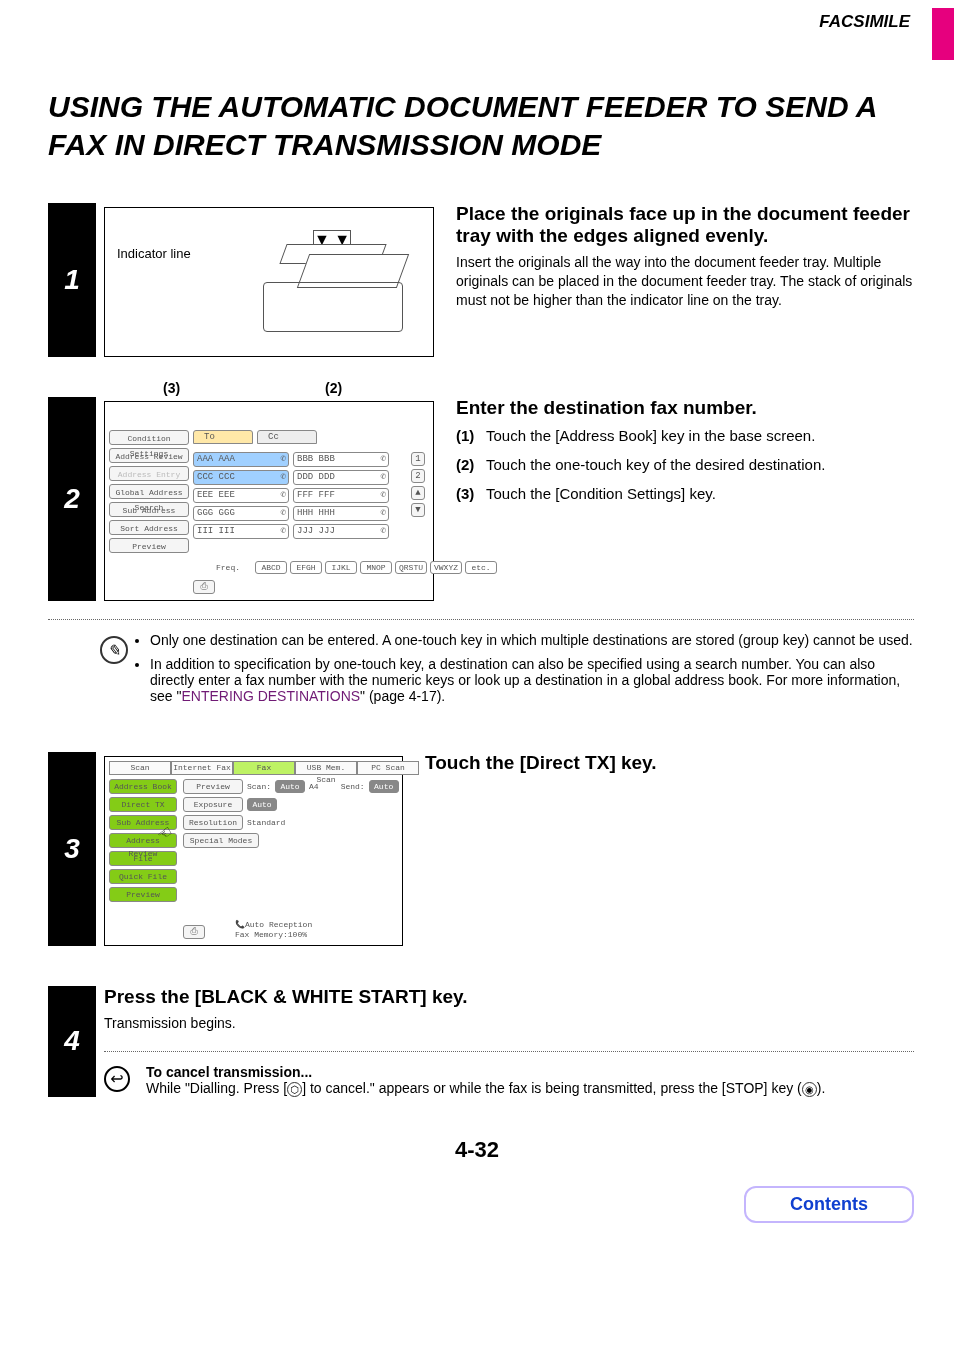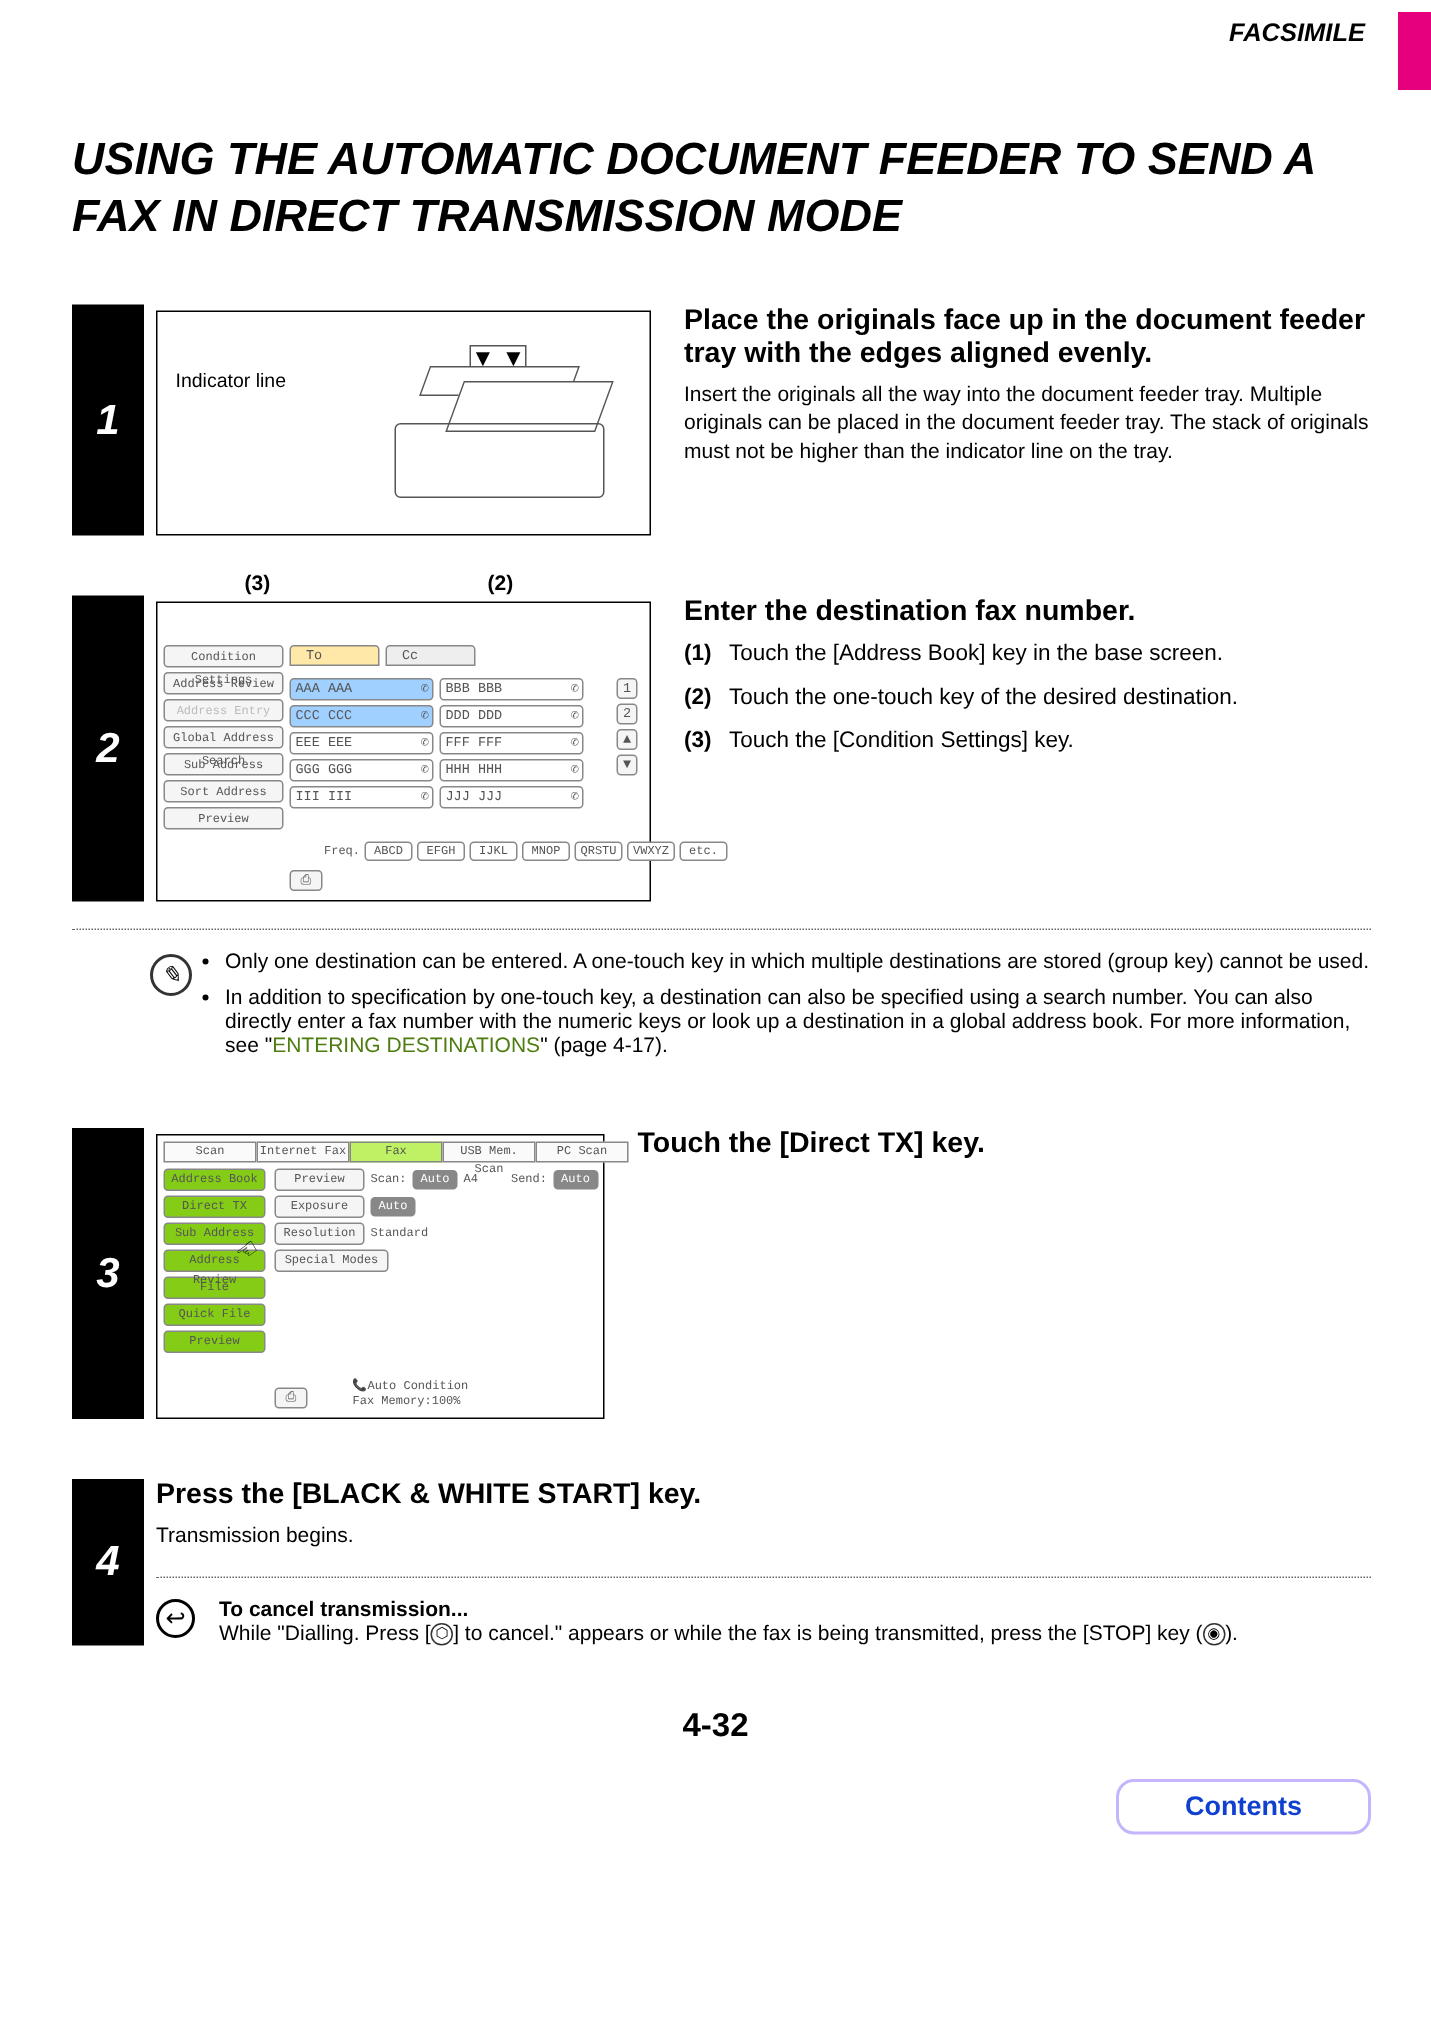--- a/index.html
+++ b/index.html
@@ -96,21 +96,21 @@
   .touch-grid { position:absolute; left:88px; top:50px; }
   .trow { display:flex; gap:4px; margin-bottom:3px; }
   .tk { border:1px solid #888; border-radius:3px; width:96px; height:15px; background:#fff; padding-left:3px; line-height:13px; }
   .tk.sel { background:#a0d0ff; }
   .tk .ic { float:right; font-size:9px; margin-right:2px; }
   .tabrow { position:absolute; left:88px; top:28px; display:flex; gap:4px; }
   .tabrow .tb { border:1px solid #888; border-radius:3px 3px 0 0; width:60px; height:14px; background:#ffe8a8; text-align:left; padding-left:10px; line-height:12px; font-size:9px; }
   .scrollcol { position:absolute; right:6px; top:50px; width:16px; }
   .scrollcol div { border:1px solid #888; width:14px; height:14px; margin-bottom:3px; text-align:center; line-height:12px; border-radius:3px; background:#f5f5f5; }
   .freq-row { position:absolute; left:88px; bottom:26px; display:flex; gap:3px; align-items:center; }
-  .freq-row span { font-size:8px; margin-right:0;padding-left:23px; }
+  .freq-row span { font-size:8px; margin-right:12px;padding-left:23px; }
   .freq-row .fk { border:1px solid #888; border-radius:3px; width:32px; height:13px; text-align:center; line-height:11px; font-size:8px; background:#fff; }
   .prev-btn { position:absolute; left:88px; bottom:6px; border:1px solid #888; border-radius:3px; width:22px; height:14px; text-align:center; line-height:12px; background:#f5f5f5;}
 
   .sub-list { font-size: 15px; margin: 8px 0 0 0; padding:0; }
   .sub-list li { margin-bottom: 12px; list-style:none; display:flex; }
   .sub-list .ln { width:30px; font-weight:bold; }
 
   .dotted-hr {
     border: none;
     border-top: 1px dotted #666;
@@ -128,21 +128,21 @@
     border-radius: 50%;
     width: 28px; height: 28px;
     display:flex; align-items:center; justify-content:center;
     font-style: italic;
     flex-shrink:0;
     margin-top:4px;
     font-size:16px;
   }
   .note-block ul { margin:0; padding-left: 4px; }
   .note-block li { margin-bottom:8px; }
-  .link { color: #4d7c0f; }
+  .link { color: #701a75; }
 
   
   .illus3 { width:299px; height:190px; font-family:"Courier New",monospace; font-size:9px; color:#555; margin-top:4px;}
   .toptabs { position:absolute; left:4px; top:4px; display:flex; }
   .toptabs .tt { border:1px solid #888; width:62px; height:14px; text-align:center; line-height:12px; font-size:8px; background:#fafafa;}
   .toptabs .tt.active { background:#bef264; }
   .left-col { position:absolute; left:4px; top:22px; width:68px; }
   .left-col .lb { border:1px solid #888; border-radius:3px; height:15px; margin-bottom:3px; font-size:8px; text-align:center; line-height:13px; background:#84cc16;}
   .settings-col { position:absolute; left:78px; top:22px; }
   .srow { display:flex; gap:4px; margin-bottom:3px; align-items:center;}
@@ -355,21 +355,21 @@
           </div>
           <div class="srow">
             <div class="sbtn">Resolution</div>
             <span class="sval">Standard</span>
           </div>
           <div class="srow">
             <div class="sbtn" style="width:76px">Special Modes</div>
           </div>
         </div>
         <div class="footer-status">
-          <span>📞</span><span>Auto Condition</span><br>
+          <span>📞</span><span>Auto Reception</span><br>
           <span>Fax Memory:100%</span>
         </div>
         <div class="prev-btn" style="left:78px;bottom:6px">⎙</div>
       </div>
       <div class="text-col">
         <p class="step-heading">Touch the [Direct TX] key.</p>
       </div>
     </div>
   </div>
 </div>

